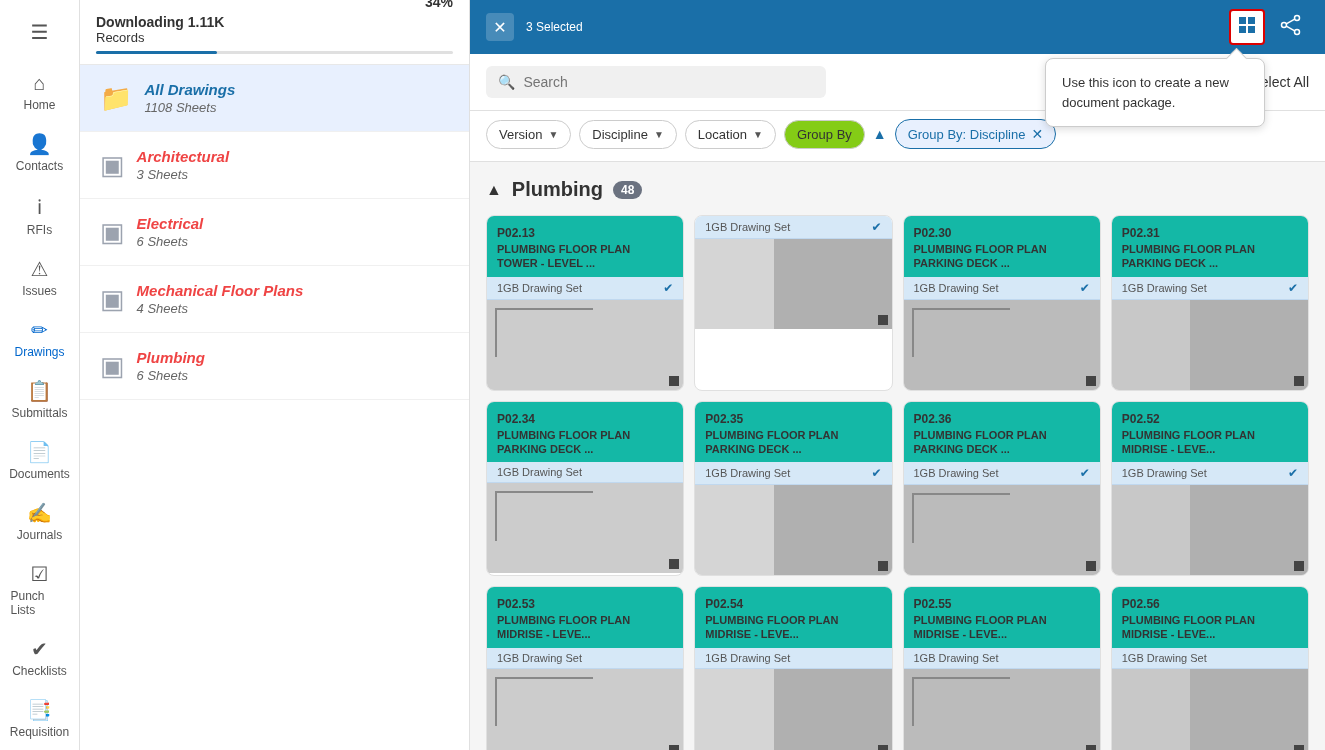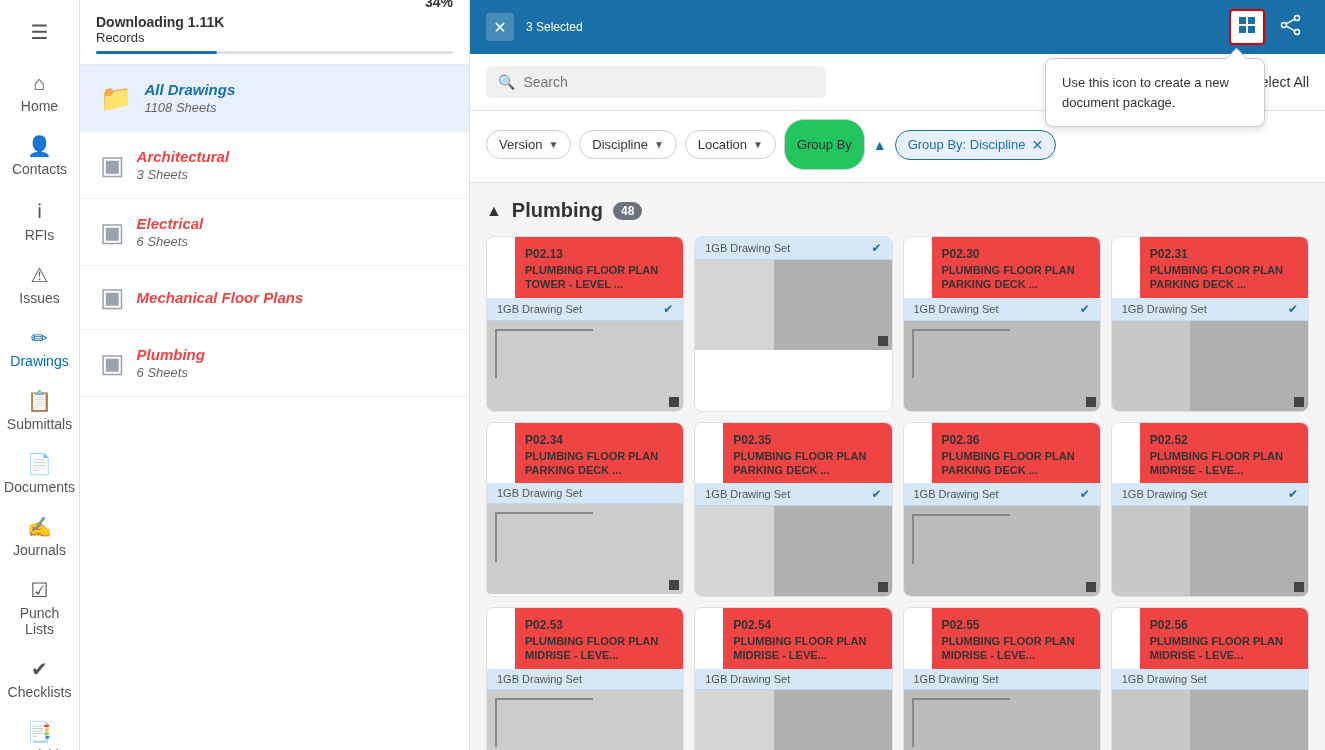--- a/index.html
+++ b/index.html
@@ -4,21 +4,21 @@
   <style>
     * { box-sizing: border-box; margin: 0; padding: 0; }
     body { font-family: -apple-system, BlinkMacSystemFont, 'Segoe UI', sans-serif; background: #f5f5f5; display: flex; height: 750px; overflow: hidden; }
 
     
     .sidebar { width: 80px; background: #fff; border-right: 1px solid #e0e0e0; display: flex; flex-direction: column; align-items: center; padding: 12px 0; gap: 4px; flex-shrink: 0; }
     .sidebar-item { display: flex; flex-direction: column; align-items: center; gap: 3px; padding: 8px 6px; cursor: pointer; border-radius: 6px; width: 70px; }
     .sidebar-item.active { color: #0066cc; }
     .sidebar-icon { font-size: 20px; color: #555; }
     .sidebar-item.active .sidebar-icon { color: #0066cc; }
-    .sidebar-label { font-size: 14px; color: #555; text-align: center; }
+    .sidebar-label { font-size: 12px; color: #555; text-align: left; }
     .sidebar-item.active .sidebar-label { color: #0066cc; }
     .hamburger { font-size: 20px; color: #555; padding: 8px; cursor: pointer; margin-bottom: 8px; }
 
     
     .left-panel { width: 390px; background: #fff; border-right: 1px solid #e0e0e0; display: flex; flex-direction: column; flex-shrink: 0; overflow: hidden; }
     .download-bar { padding: 14px 16px 10px; border-bottom: 1px solid #e8e8e8; }
     .download-title { font-size: 14px; font-weight: 600; color: #333; }
     .download-subtitle { font-size: 13px; color: #333; }
     .download-percent { font-size: 14px; font-weight: 600; color: #333; float: right; margin-top: -20px; }
     .progress-bar { height: 3px; background: #e0e0e0; margin-top: 6px; border-radius: 2px; }
@@ -54,34 +54,34 @@
     .search-input { border: none; background: transparent; font-size: 14px; color: #333; outline: none; width: 100%; }
     .spacer { flex: 1; }
     .select-all-area { display: flex; align-items: center; gap: 8px; }
     .checkbox { width: 16px; height: 16px; border: 2px solid #999; border-radius: 2px; }
     .select-all-label { font-size: 14px; color: #333; }
 
     
     .chips-bar { background: #fff; padding: 8px 16px 12px; display: flex; align-items: center; gap: 8px; border-bottom: 1px solid #e0e0e0; }
     .chip { display: flex; align-items: center; gap: 6px; padding: 6px 12px; border: 1px solid #ccc; border-radius: 20px; font-size: 13px; color: #333; cursor: pointer; background: #fff; }
     .chip-arrow { font-size: 10px; color: #555; }
-    .group-by-chip { display: flex; align-items: center; gap: 6px; padding: 17px 12px; border: 1px solid #ccc; border-radius: 20px; font-size: 13px; color: #333; cursor: pointer; background: #22c55e; }
+    .group-by-chip { display: flex; align-items: center; gap: 6px; padding: 6px 12px; border: 1px solid #ccc; border-radius: 20px; font-size: 13px; color: #333; cursor: pointer; background: #84cc16; }
     .active-chip { display: flex; align-items: center; gap: 6px; padding: 6px 12px; background: #e8f0fe; border: 1px solid #1a6fa8; border-radius: 20px; font-size: 13px; color: #1a6fa8; }
     .up-arrow { font-size: 14px; color: #1a6fa8; }
     .chip-x { font-size: 14px; color: #1a6fa8; cursor: pointer; }
 
     
     .content-area { flex: 1; overflow-y: auto; padding: 16px; background: #f5f5f5; }
     .section-header { display: flex; align-items: center; gap: 10px; margin-bottom: 14px; }
     .section-toggle { font-size: 16px; color: #333; cursor: pointer; }
     .section-title { font-size: 20px; font-weight: 700; color: #333; }
     .section-badge { background: #6b7280; color: #fff; font-size: 12px; font-weight: 600; border-radius: 10px; padding: 2px 8px; }
     .cards-grid { display: grid; grid-template-columns: repeat(4, 1fr); gap: 10px; }
     .card { background: #fff; border-radius: 8px; overflow: hidden; border: 1px solid #e0e0e0; cursor: pointer; }
-    .card-header { padding: 10px 10px 6px; background: #ef4444; margin-left: 28px; }
+    .card-header { padding: 10px 10px 6px; background: #14b8a6; }
     .card-code { font-size: 12px; font-weight: 700; color: #333; }
     .card-title { font-size: 11px; font-weight: 600; color: #333; margin-top: 2px; line-height: 1.3; }
     .card-meta { display: flex; align-items: center; justify-content: space-between; padding: 4px 10px; background: #d6e8f7; border-bottom: 1px solid #c0d8ef; }
     .card-set { font-size: 11px; color: #555; }
     .card-verified { color: #1a6fa8; font-size: 12px; }
     .card-preview { height: 90px; background: #e8e8e8; display: flex; align-items: center; justify-content: center; position: relative; overflow: hidden; }
 
     .main-wrapper { flex: 1; display: flex; flex-direction: column; position: relative; overflow: hidden; }
   </style>
 </head>
@@ -168,20 +168,21 @@
       <span class="folder-icon" style="color:#9ca3af;">▣</span>
       <div class="folder-info">
         <div class="folder-name">Electrical</div>
         <div class="folder-sheets">6 Sheets</div>
       </div>
     </div>
     <div class="folder-item">
       <span class="folder-icon" style="color:#9ca3af;">▣</span>
       <div class="folder-info">
         <div class="folder-name">Mechanical Floor Plans</div>
+        <div class="folder-sheets">4 Sheets</div>
       </div>
     </div>
     <div class="folder-item">
       <span class="folder-icon" style="color:#9ca3af;">▣</span>
       <div class="folder-info">
         <div class="folder-name">Plumbing</div>
         <div class="folder-sheets">6 Sheets</div>
       </div>
     </div>
   </div>

